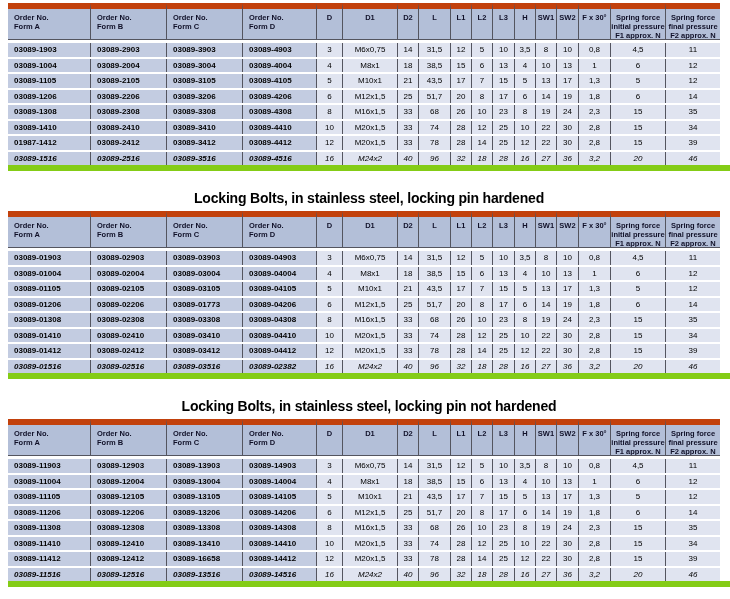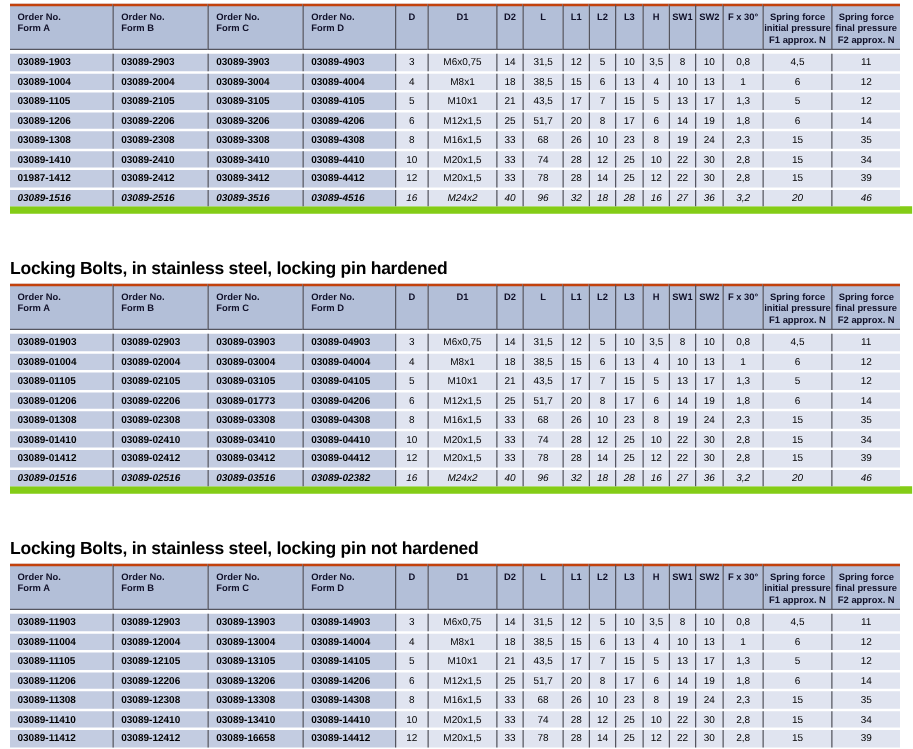--- a/index.html
+++ b/index.html
@@ -14,35 +14,35 @@
   }
   .section{margin:0;}
   .section-title{
     font-size:14px;
     font-weight:bold;
     color:#000000;
     margin:0 0 5px 0;
     line-height:16px;
     letter-spacing:-0.2px;
   }
-  .section + .section .section-title{margin-top:35px;}
+  .section + .section .section-title{margin-top:19px;text-align:center;}
   .grid-row{
     display:grid;
     grid-template-columns:82px 76px 76px 74px 26px 55px 21px 32px 21px 21px 22px 21px 21px 22px 32px 55px 55px;
     width:712px;
   }
   .cell{
     box-sizing:border-box;
     overflow:hidden;
   }
   .cell + .cell{border-left:1px solid #54555f;}
   
   .thead .cell{
     background:#b3bfd8;
-    border-top:2px solid #c2410c;
+    border-top:6px solid #c2410c;
     border-bottom:1px solid #54555f;
     height:37px;
     font-size:7.5px;
     font-weight:bold;
     color:#101028;
     text-align:center;
     padding-top:4px;
     line-height:9px;
     white-space:pre-line;
   }

